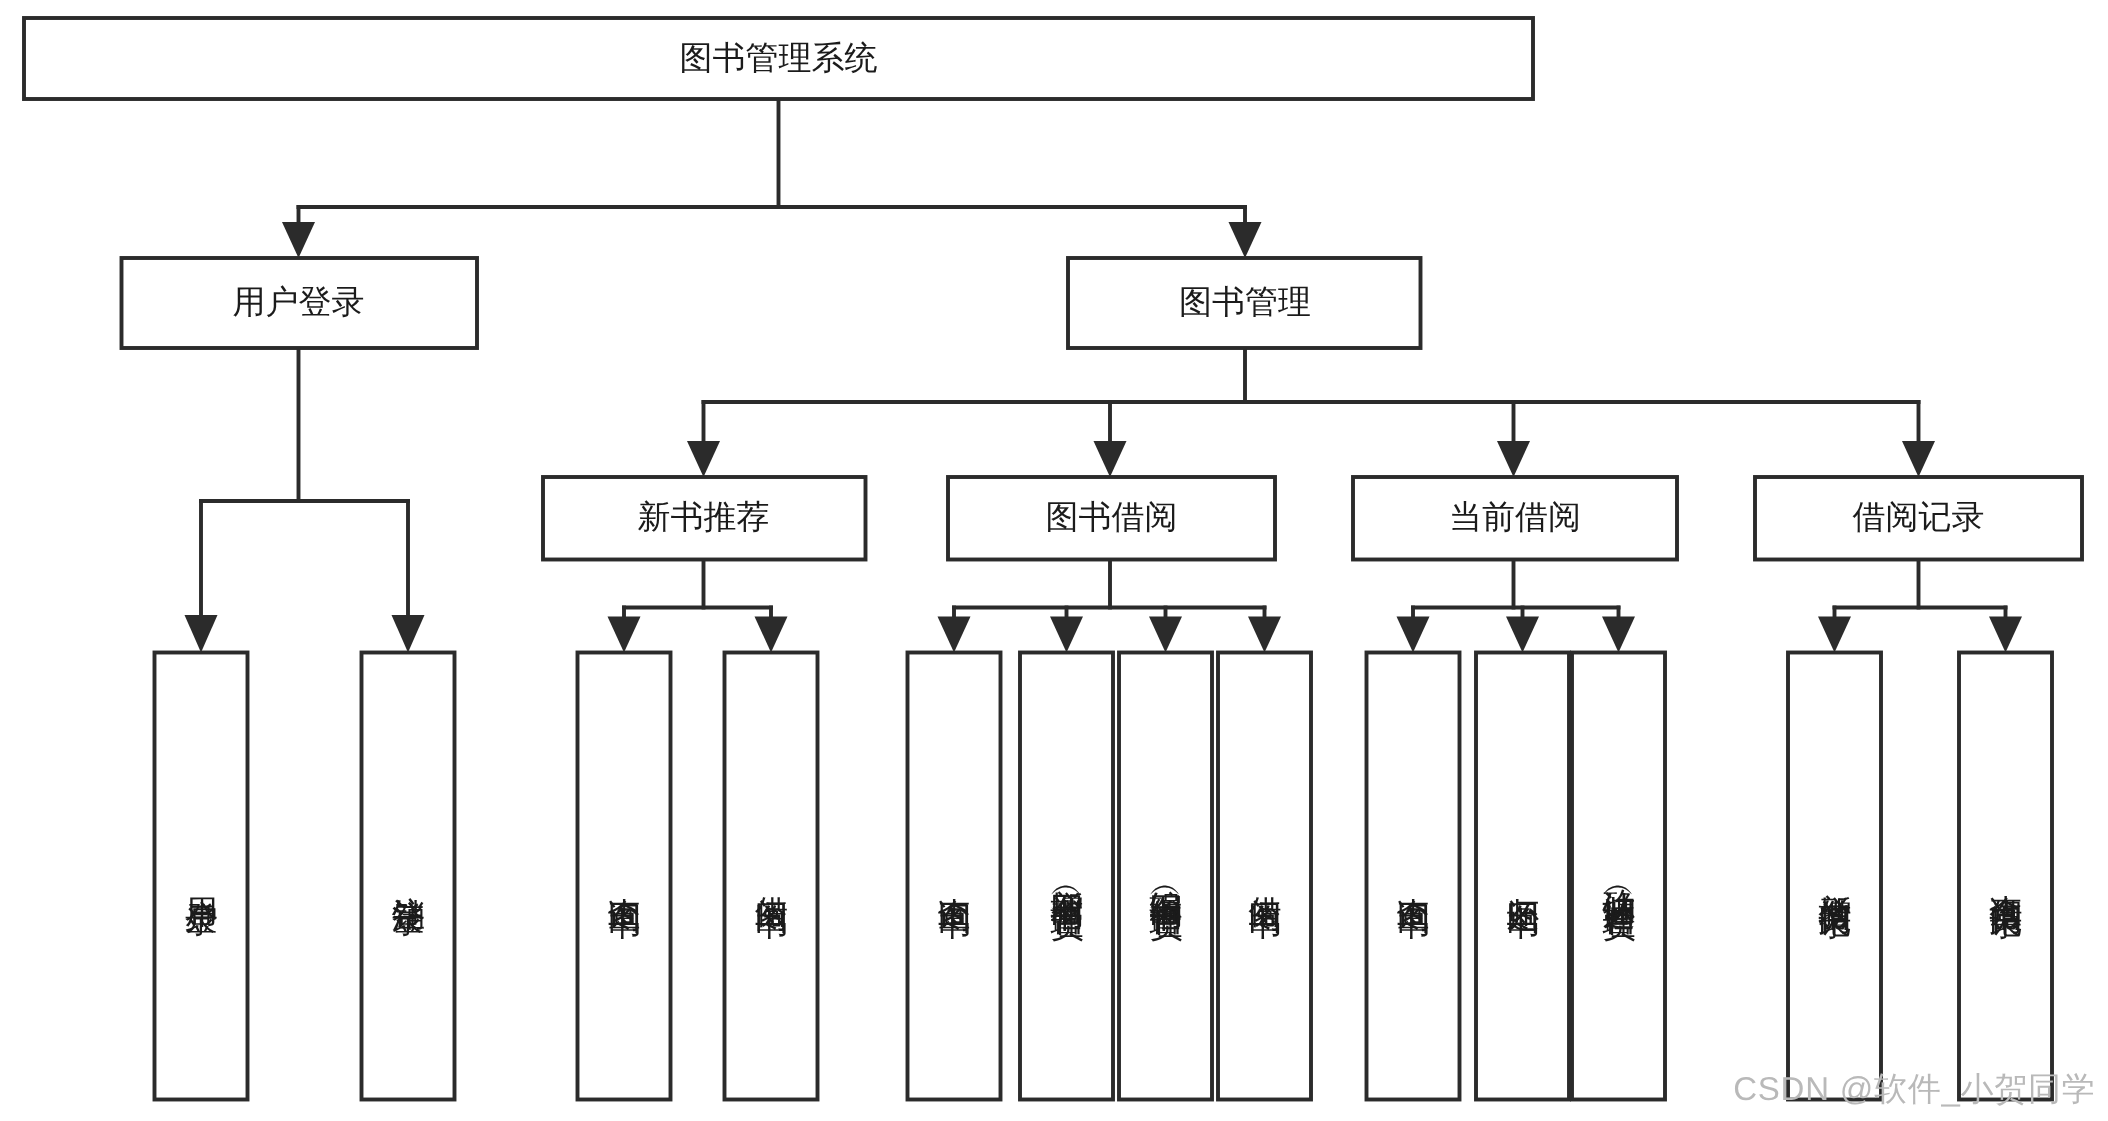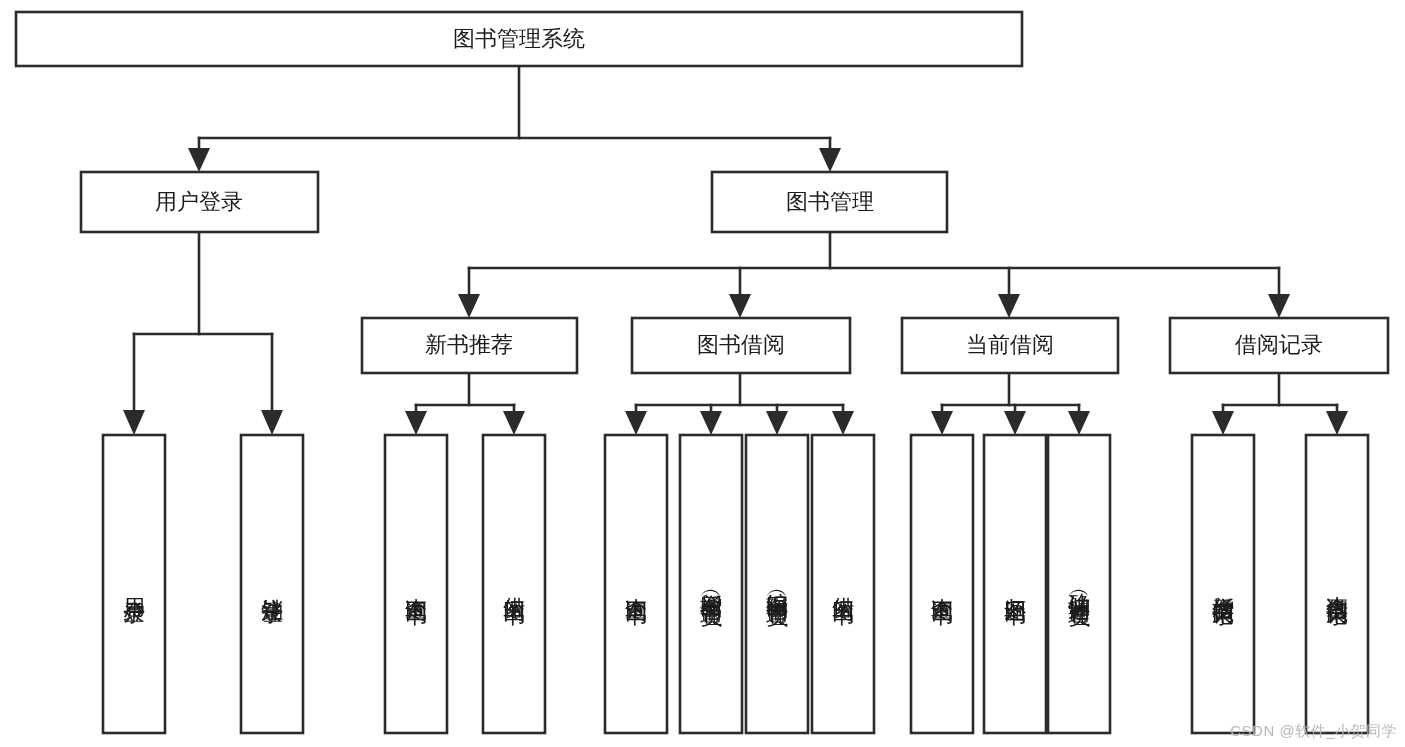--- a/index.html
+++ b/index.html
@@ -62,21 +62,21 @@
     justify-content: center;
     text-align: center;
     white-space: nowrap;
     pointer-events: none;
   }
   .watermark {
     position: absolute;
     right: 8px;
     bottom: 6px;
     font-family: "Liberation Sans", "DejaVu Sans", sans-serif;
-    font-size: 15px;
+    font-size: 22px;
     color: #b9b9b9;
     white-space: nowrap;
     letter-spacing: 0.5px;
   }
 </style>
 </head>
 <body>
 
 <div id="diagram-root">
 

